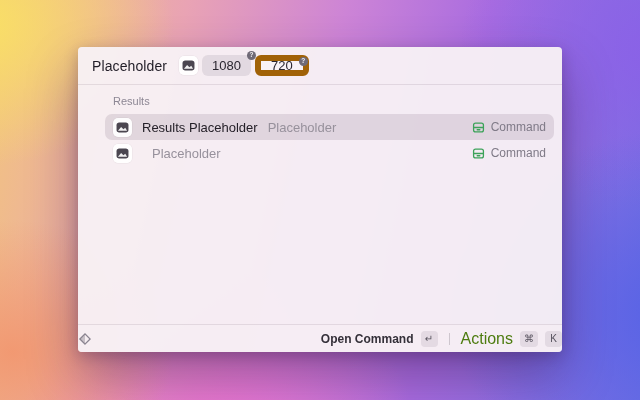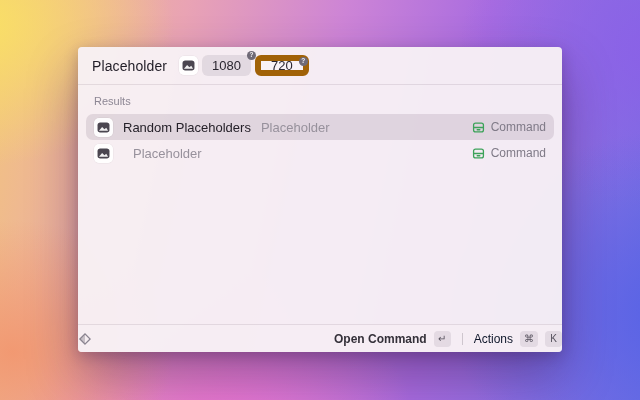--- a/index.html
+++ b/index.html
@@ -78,21 +78,21 @@
     color: #f4f1f5;
     font-size: 6.5px;
     font-weight: bold;
     display: flex;
     align-items: center;
     justify-content: center;
     line-height: 1;
   }
 
   
-  .content { flex: 1 1 auto; padding-top: 4px; }
+  .content { flex: 1 1 auto; padding-top: 4px; padding-left: 19px; }
   .section-header {
     font-size: 11px;
     color: #8d8794;
     padding: 6px 16px 7px;
   }
   .rows { padding: 0 8px; }
   .row {
     height: 26px;
     display: flex;
     align-items: center;
@@ -117,21 +117,21 @@
   .footer {
     flex: 0 0 28px;
     border-top: 1px solid rgba(90,70,95,0.13);
     display: flex;
     align-items: center;
     padding: 0 0;
     background: rgba(246,239,244,0.6);
   }
   .footer-spacer { flex: 1 1 auto; }
   .footer-action-label { font-size: 12px; font-weight: 600; color: #343039; }
-  .footer-actions-label { font-size: 12px; color: #0f172a; }
+  .footer-actions-label { font-size: 16px; color: #4d7c0f; }
   .keycap {
     min-width: 17px; height: 16px;
     padding: 0 4px;
     margin-left: 7px;
     display: inline-flex;
     align-items: center;
     justify-content: center;
     background: rgba(70,58,75,0.10);
     border-radius: 4px;
     font-size: 10px;
@@ -174,21 +174,21 @@
 
     <div class="rows">
 
       <div class="row selected">
         <span class="icon-tile">
           <svg width="13" height="11" viewBox="0 0 14 12">
             <rect x="0.5" y="0.5" width="13" height="11" rx="3" fill="#4b4650"></rect>
             <path d="M2 9.5 L5.5 5.5 L8 8 L10 6.3 L12 9.5 Z" fill="#ffffff" opacity="0.92"></path>
           </svg>
         </span>
-        <span class="row-title">Random Placeholders</span>
+        <span class="row-title">Results Placeholder</span>
         <span class="row-subtitle">Placeholder</span>
         <span class="row-spacer"></span>
         <span class="row-accessory">
           <svg width="13" height="13" viewBox="0 0 14 14">
             <rect x="1.7" y="2.2" width="10.6" height="9.6" rx="2.2" fill="none" stroke="#3da35a" stroke-width="1.4"></rect>
             <line x1="1.7" y1="7" x2="12.3" y2="7" stroke="#3da35a" stroke-width="1.4"></line>
             <line x1="5.6" y1="9.4" x2="8.4" y2="9.4" stroke="#3da35a" stroke-width="1.4" stroke-linecap="round"></line>
           </svg>
           <span>Command</span>
         </span>

